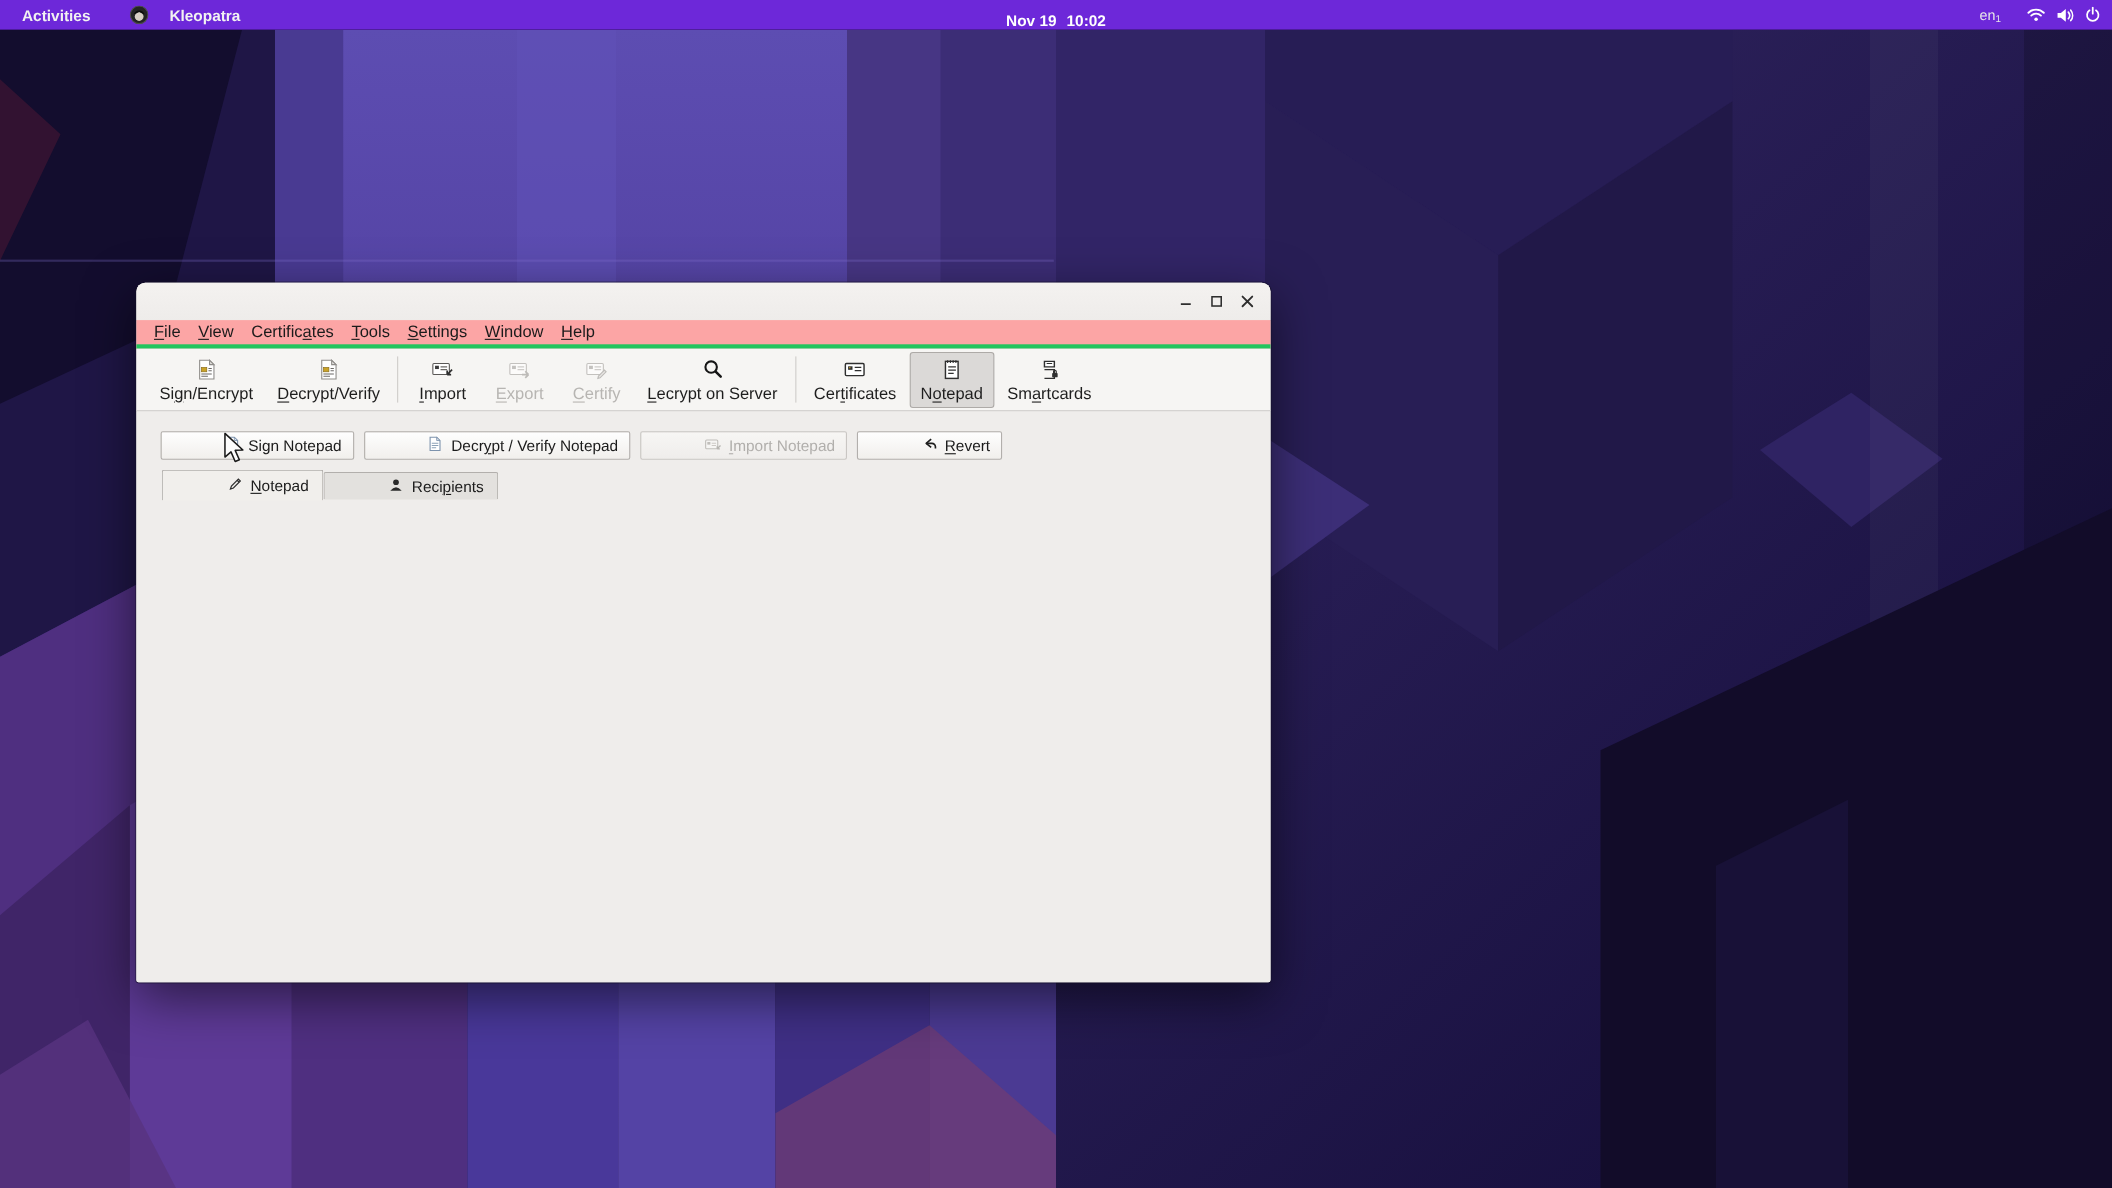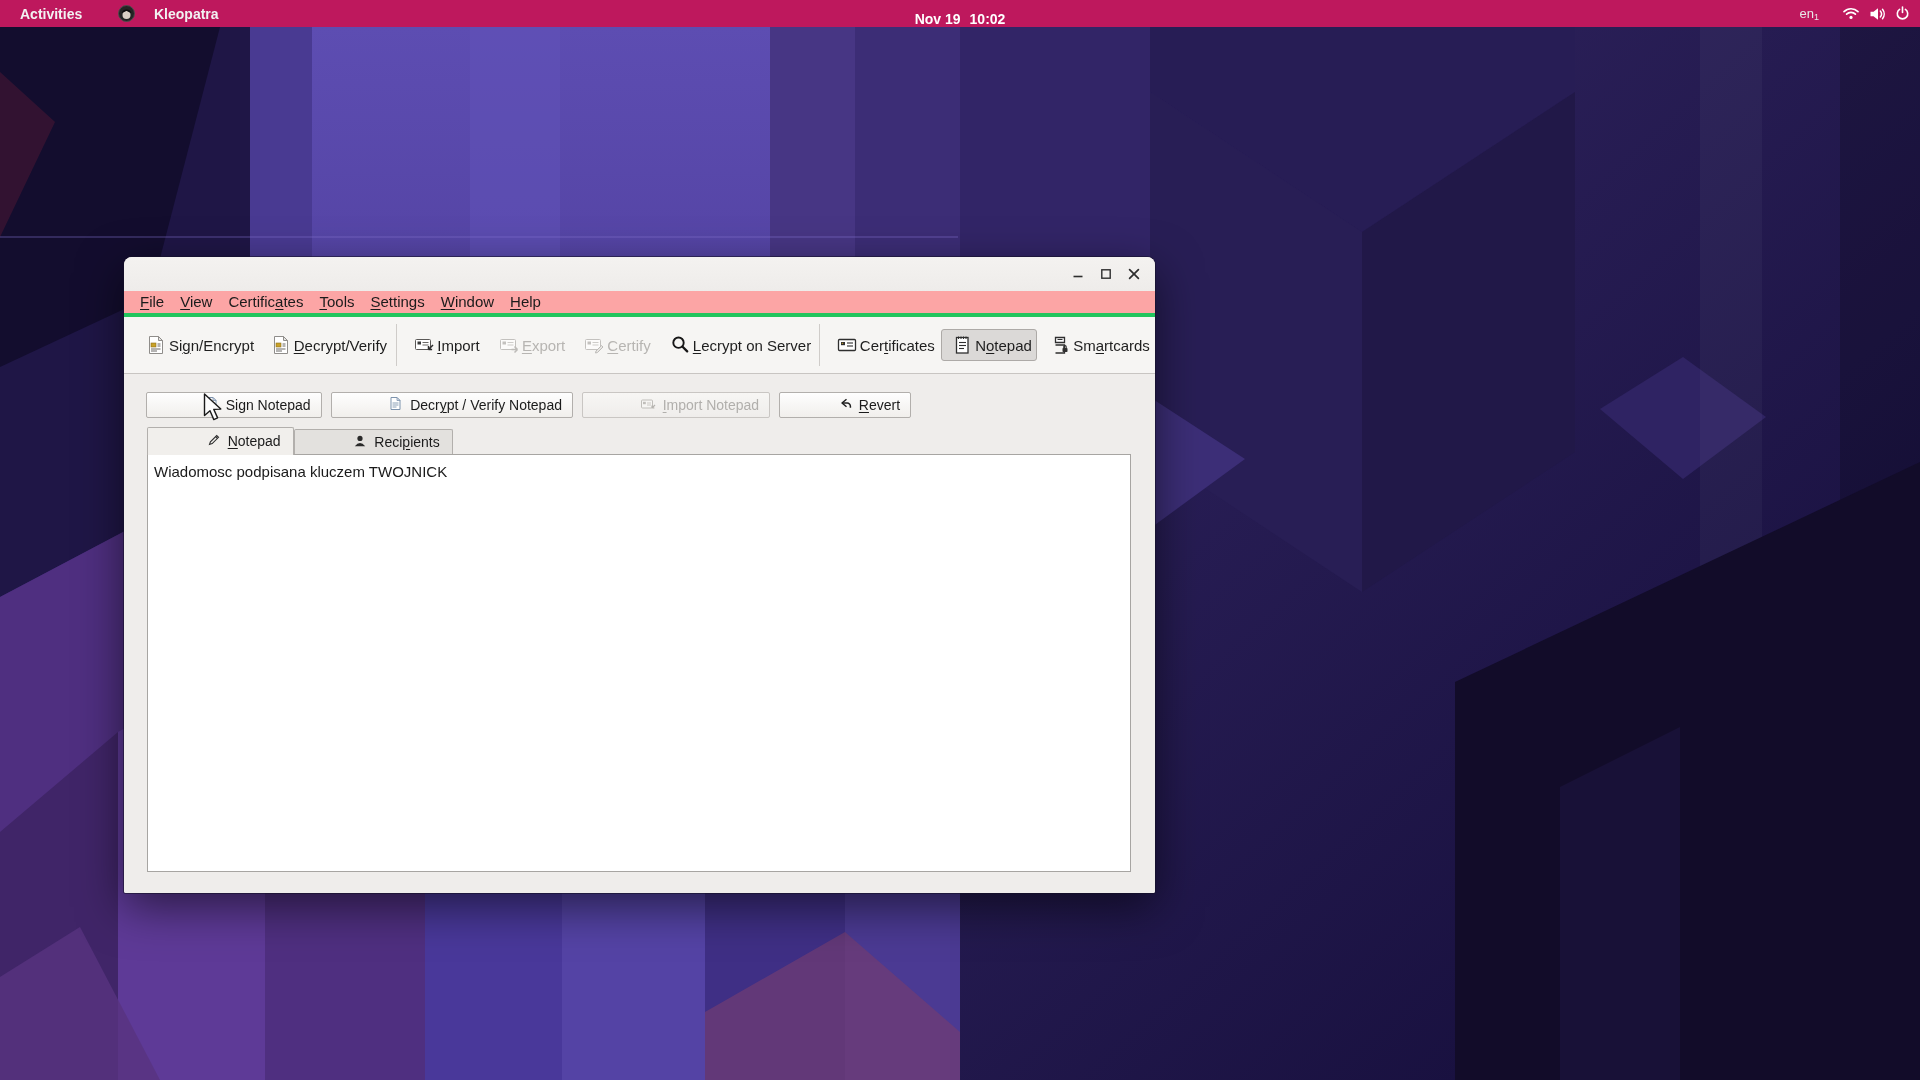--- a/index.html
+++ b/index.html
@@ -4,21 +4,21 @@
 <style>
   html,body{margin:0;padding:0;width:1920px;height:1080px;overflow:hidden;background:#000;
             font-family:"Liberation Sans", sans-serif;}
   .desktop{position:absolute;inset:0;width:1920px;height:1080px;}
 
   
   .wallpaper{position:absolute;left:0;top:27px;width:1920px;height:1053px;}
   .wallpaper svg{display:block;width:100%;height:100%;}
 
   
-  .topbar{position:absolute;left:0;top:0;width:1920px;height:27px;background:#be185d;color:#fff;}
+  .topbar{position:absolute;left:0;top:0;width:1920px;height:27px;background:#6d28d9;color:#fff;}
   .tb-activities{position:absolute;left:14px;top:0;height:27px;display:flex;align-items:center;
                  font-size:14px;font-weight:700;color:#f2f2f2;padding:0 6px;}
   .tb-app{position:absolute;left:118px;top:0;height:27px;display:flex;align-items:center;gap:19px;
           font-size:14px;font-weight:700;color:#f2f2f2;}
   .tb-clock{position:absolute;left:50%;transform:translateX(-50%);top:0;height:27px;display:flex;
             align-items:flex-end;gap:9px;font-size:14px;font-weight:700;color:#fff;}
   .tb-right{position:absolute;right:10px;top:0;height:27px;display:flex;align-items:center;gap:9px;}
   .tb-kbd{font-size:13px;color:#e8e8e8;display:flex;align-items:flex-end;line-height:1;margin-right:14px;}
   .tb-kbd sub{font-size:9px;transform:translateY(2px);}
   .tb-ico{display:flex;align-items:center;}
@@ -32,21 +32,21 @@
             border-radius:8px 8px 0 0;position:relative;}
   .win-controls{position:absolute;right:13px;top:0;height:34px;display:flex;align-items:center;gap:12px;}
   .win-btn{width:16px;height:16px;display:flex;align-items:center;justify-content:center;}
 
   .menubar{height:22px;flex:0 0 22px;background:#fca5a5;display:flex;align-items:center;
            padding-left:8px;border-bottom:4px solid #22c55e;}
   .menu-item{padding:1px 8px 2px;font-size:15px;color:#1b1b1b;white-space:pre;}
 
   .toolbar{height:56px;flex:0 0 56px;background:#f6f5f3;border-bottom:1px solid #c8c5c2;
            display:flex;align-items:center;padding-left:10px;}
-  .toolbtn{display:flex;flex-direction:row;align-items:center;justify-content:space-between;gap:2px;
+  .toolbtn{display:flex;flex-direction:column;align-items:center;justify-content:space-between;gap:2px;
            padding:3px 9px;margin:0 1px;border:1px solid transparent;border-radius:3px;
            font-size:15px;color:#1e1e1e;min-width:48px;white-space:pre;}
   .toolbtn .ticon{height:24px;display:flex;align-items:center;}
   .toolbtn.checked{background:#dbd9d7;border-color:#adaaa7;}
   .toolbtn.disabled{color:#b7b5b2;}
   .tb-sep{width:1px;align-self:stretch;background:#cfccc9;margin:7px 5px;}
 
   .content{flex:1;position:relative;background:#efedeb;border-radius:0 0 2px 2px;}
 
   .actions{position:absolute;left:22px;top:18px;display:flex;gap:9px;}
@@ -396,21 +396,20 @@
           <span>
             <svg width="14" height="14" viewBox="0 0 14 14">
               <circle cx="7" cy="4.4" r="2.6" fill="#2a2a2a"></circle>
               <path d="M1.8 12.2 q5.2 -6.6 10.4 0 z" fill="#2a2a2a"></path>
             </svg>
           </span>
           <span><span>Reci</span><u>p</u><span>ients</span></span>
         </div>
       </div>
 
-      <div class="editor">Wiadomosc podpisana kluczem TWOJNICK</div>
 
     </div>
   </div>
 
   <div class="cursor">
     <svg width="22" height="30" viewBox="0 0 22 30">
       <polygon points="1.5,1 1.5,22.5 7,17.8 10.8,26.6 14.6,24.9 10.8,16.4 17.8,16.1" fill="#fcfcfc" stroke="#1a1a1a" stroke-width="1.4" stroke-linejoin="round"></polygon>
     </svg>
   </div>
 

